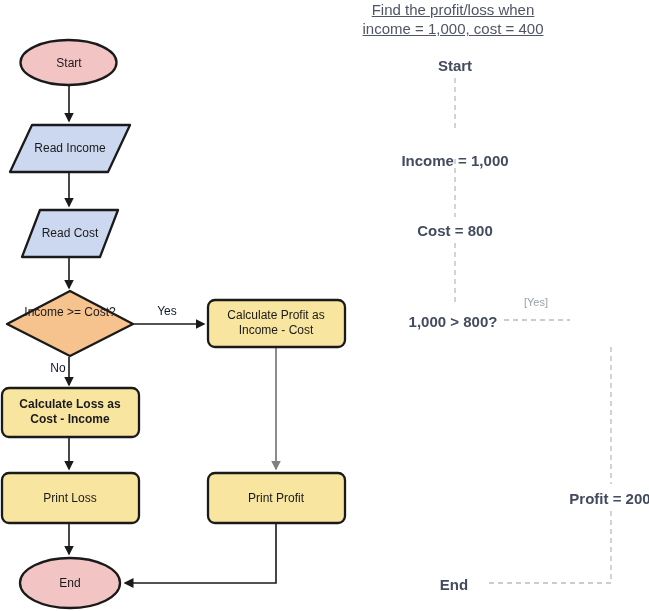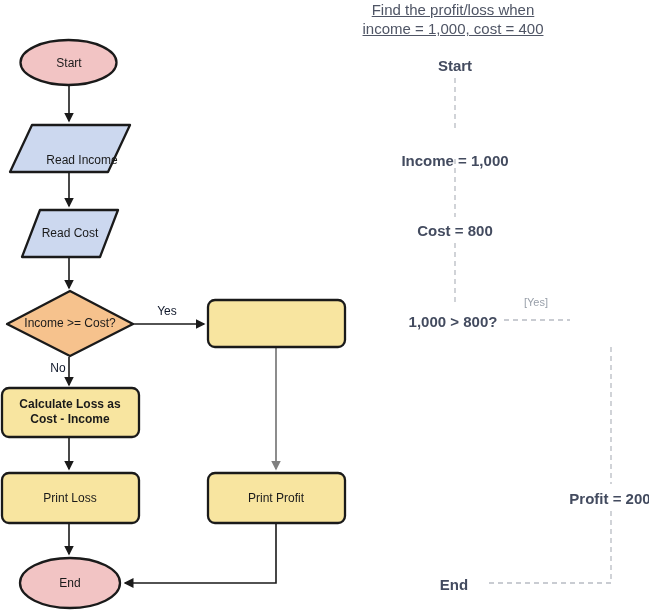--- a/index.html
+++ b/index.html
@@ -63,23 +63,27 @@
     <rect class="shape" x="208" y="473" width="137" height="50" rx="7" fill="#f8e5a0"></rect>
     <ellipse class="shape" cx="70" cy="583" rx="50" ry="25" fill="#f2c4c4"></ellipse>
   </svg>
 
   <div class="lbl title-lbl" style="left:453px;top:19px;">
     <span>Find the profit/loss when</span>
     <span>income = 1,000, cost = 400</span>
   </div>
 
   <div class="lbl node-lbl" style="left:69px;top:63px;">Start</div>
-  <div class="lbl node-lbl" style="left:70px;top:160px;margin-left:12px;">Read Income</div>
+  <div class="lbl node-lbl" style="left:70px;top:148px;">Read Income</div>
   <div class="lbl node-lbl" style="left:70px;top:233px;">Read Cost</div>
-  <div class="lbl node-lbl" style="left:70px;top:323px;">Income &gt;= Cost?</div>
+  <div class="lbl node-lbl" style="left:70px;top:312px;">Income &gt;= Cost?</div>
+  <div class="lbl node-lbl two-line" style="left:276px;top:323px;">
+    <span>Calculate Profit as</span>
+    <span>Income - Cost</span>
+  </div>
   <div class="lbl node-lbl two-line" style="left:70px;top:412px;font-weight:bold;">
     <span>Calculate Loss as</span>
     <span>Cost - Income</span>
   </div>
   <div class="lbl node-lbl" style="left:70px;top:498px;">Print Loss</div>
   <div class="lbl node-lbl" style="left:276px;top:498px;">Print Profit</div>
   <div class="lbl node-lbl" style="left:70px;top:583px;">End</div>
 
   <div class="lbl edge-lbl" style="left:167px;top:311px;">Yes</div>
   <div class="lbl edge-lbl" style="left:58px;top:368px;">No</div>

